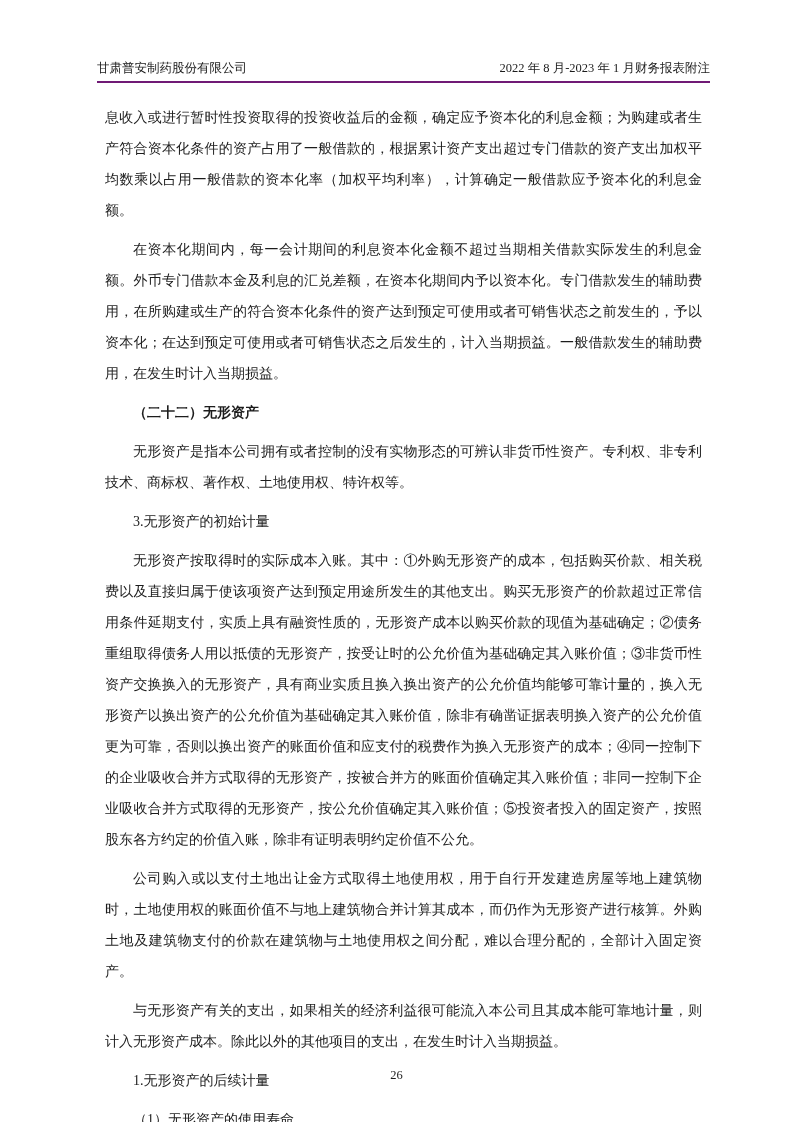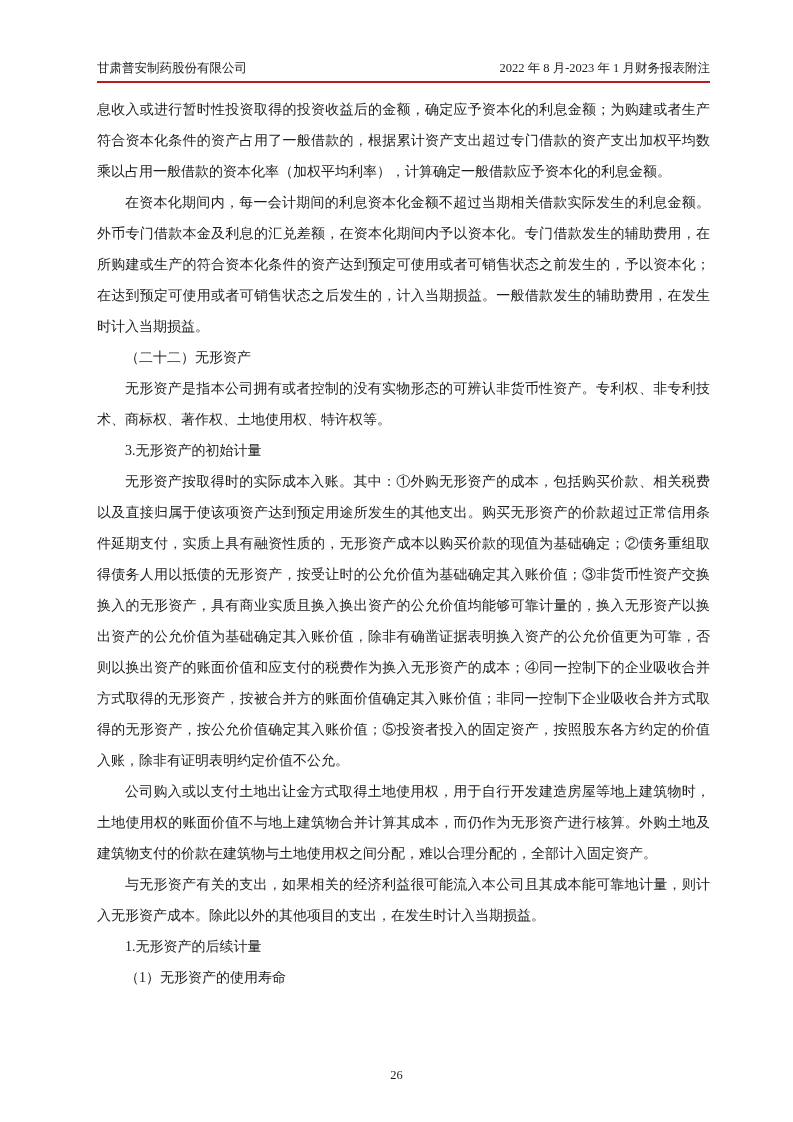--- a/index.html
+++ b/index.html
@@ -17,48 +17,48 @@
     overflow: hidden;
   }
   .header {
     position: absolute;
     left: 97px;
     width: 613px;
     top: 60px;
     display: flex;
     justify-content: space-between;
     align-items: flex-end;
-    border-bottom: 2px solid #b91c1c;
+    border-bottom: 2px solid #701a75;
     padding-bottom: 5px;
     font-size: 12.5px;
     line-height: 16px;
     white-space: nowrap;
   }
   .content {
     position: absolute;
     left: 97px;
     width: 613px;
     top: 94px;
   }
   .content p {
-    margin: 0;
+    margin: 8px;
     font-size: 14px;
     line-height: 31px;
     text-align: justify;
     text-justify: inter-ideograph;
     word-break: break-all;
   }
   .p-cont {
     text-indent: 0;
   }
   .p-indent {
     text-indent: 2em;
   }
   .p-heading {
-    font-weight: normal;
+    font-weight: bold;
     text-indent: 2em;
     font-size: 14.5px;
   }
   .footer {
     position: absolute;
     left: 0;
     width: 100%;
     top: 1068px;
     text-align: center;
     font-size: 12.5px;

